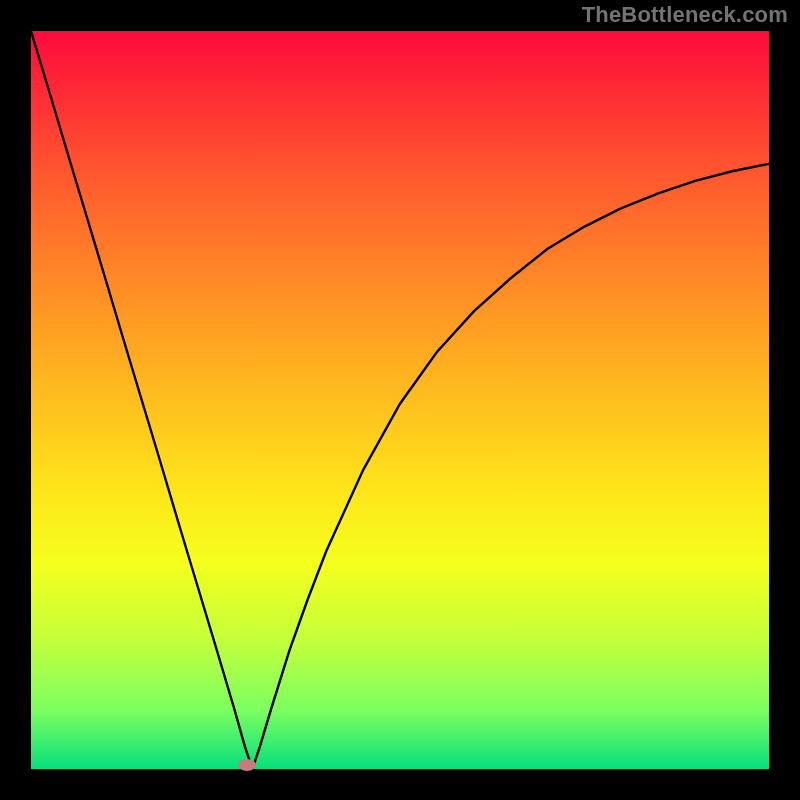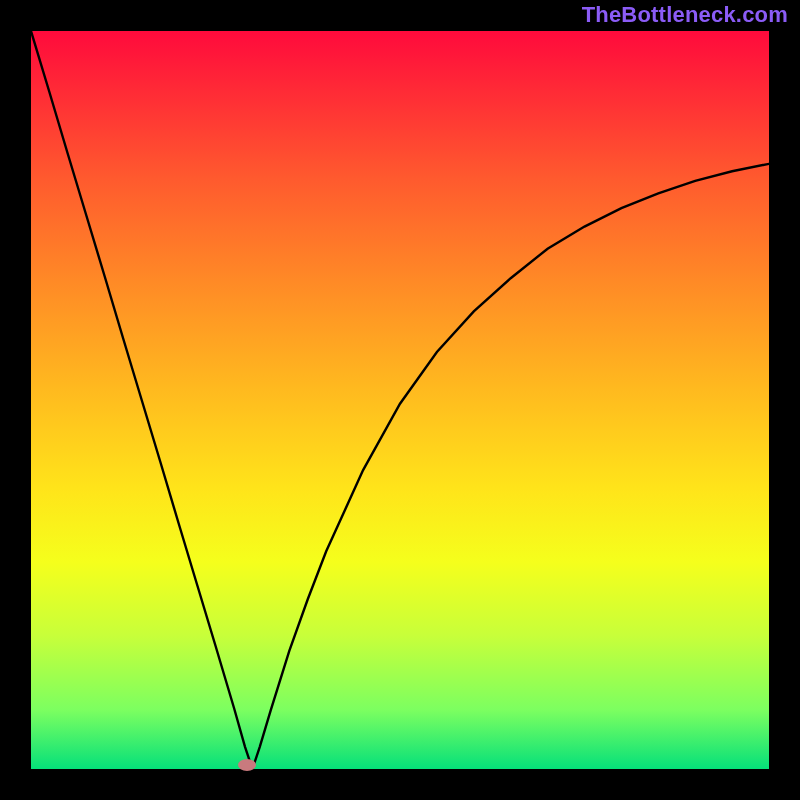--- a/index.html
+++ b/index.html
@@ -14,21 +14,21 @@
   .frame {
     position: relative;
     width: 800px;
     height: 800px;
     background: #000;
   }
   .watermark {
     position: absolute;
     top: 2px;
     right: 12px;
-    color: #8b5cf6;
+    color: #737373;
     font-size: 22px;
     font-weight: 600;
     letter-spacing: 0.2px;
     z-index: 10;
   }
   .plot {
     position: absolute;
     left: 31px;
     top: 31px;
     width: 738px;

